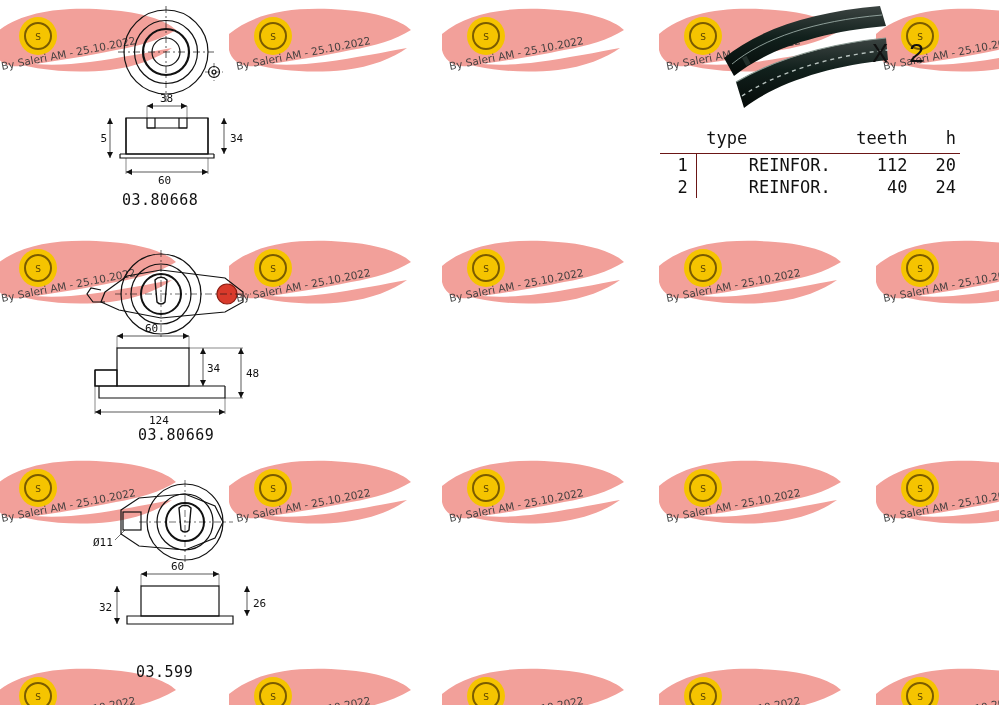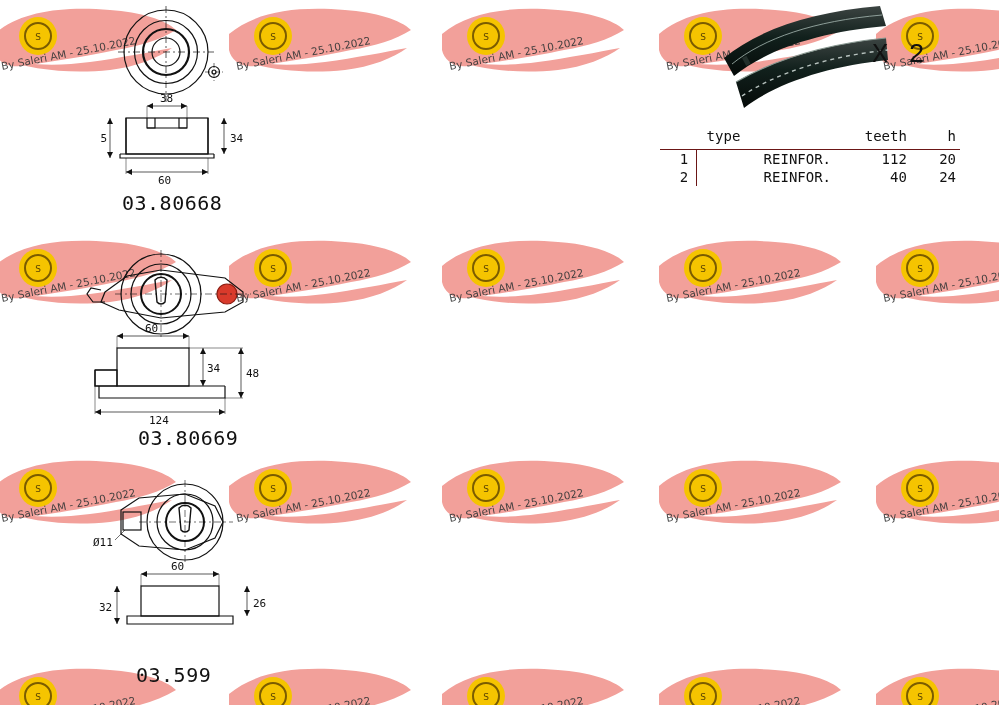--- a/index.html
+++ b/index.html
@@ -27,36 +27,36 @@
     height: 86px;
     pointer-events: none;
     user-select: none;
   }
   .wm svg { display:block; width:100%; height:100%; }
 
   
   .partcode {
     position: absolute;
     font-family: "DejaVu Sans Mono", monospace;
-    font-size: 20px;
+    font-size: 15px;
     letter-spacing: 0.5px;
     color: #111;
     white-space: nowrap;
   }
   .drawing { position: absolute; }
   .drawing svg { display: block; }
 
   
   .belt-table {
     position: absolute;
     left: 660px;
     top: 128px;
     width: 300px;
     font-family: "DejaVu Sans Mono", monospace;
-    font-size: 14px;
+    font-size: 17px;
     color: #111;
   }
   .belt-table table {
     border-collapse: collapse;
     width: 100%;
   }
   .belt-table th {
     font-weight: normal;
     text-align: center;
     padding: 0 6px 5px 6px;

